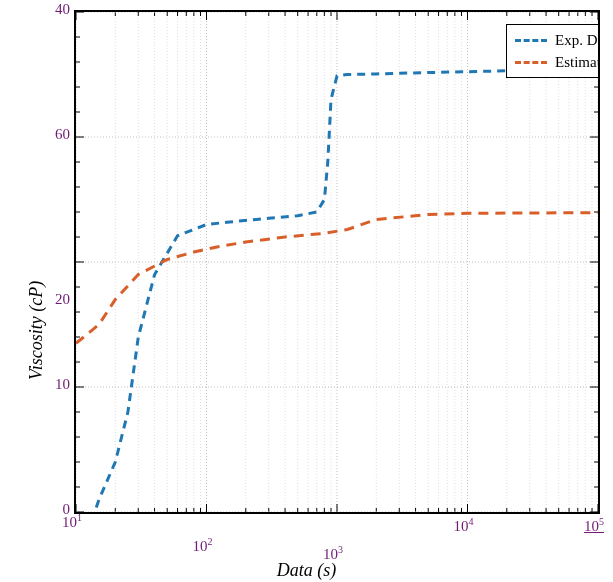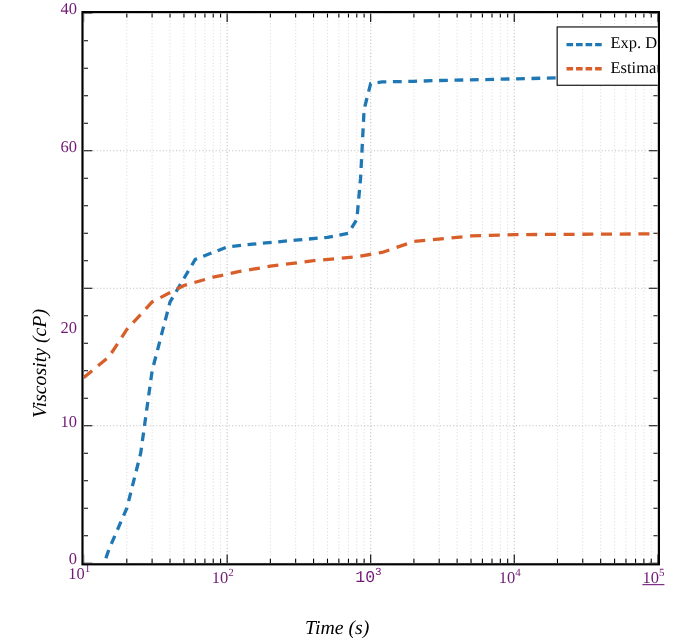--- a/index.html
+++ b/index.html
@@ -186,28 +186,28 @@
     </div>
     <div class="legend-row">
       <span class="legend-swatch" style="border-color:#d95f2a"></span>
       <span>Estimated</span>
     </div>
   </div>
 </div>
 
 <div id="xticks">
     <div class="tick-label" style="left: 62px; top: 512px;">10<sup style="font-size:10px">1</sup></div>
-    <div class="tick-label" style="left: 192.5px; top: 516px;">10<sup style="font-size:10px">2</sup></div>
-    <div class="tick-label" style="left: 323px; top: 516px; font-family: Liberation Mono, monospace;">10<sup style="font-size:10px">3</sup></div>
+    <div class="tick-label" style="left: 192.5px; top: 536px;">10<sup style="font-size:10px">2</sup></div>
+    <div class="tick-label" style="left: 323px; top: 544px;">10<sup style="font-size:10px">3</sup></div>
     <div class="tick-label" style="left: 453.5px; top: 516px;">10<sup style="font-size:10px">4</sup></div>
     <div class="tick-label" style="left: 584px; top: 516px; text-decoration: underline;">10<sup style="font-size:10px">5</sup></div>
   </div>
 
 <div id="yticks">
     <div class="tick-label" style="right: 543px; top: 501px; text-align: right; width: 30px;">0</div>
     <div class="tick-label" style="right: 543px; top: 376px; text-align: right; width: 30px;">10</div>
     <div class="tick-label" style="right: 543px; top: 251px; text-align: right; width: 30px; margin-top: 40px;">20</div>
     <div class="tick-label" style="right: 543px; top: 126px; text-align: right; width: 30px;">60</div>
     <div class="tick-label" style="right: 543px; top: 1px; text-align: right; width: 30px;">40</div>
   </div>
 
-<div class="axis-label xlabel">Time (s)</div>
+<div class="axis-label xlabel">Data (s)</div>
 <div class="axis-label ylabel">Viscosity (cP)</div>
 
 </body></html>

